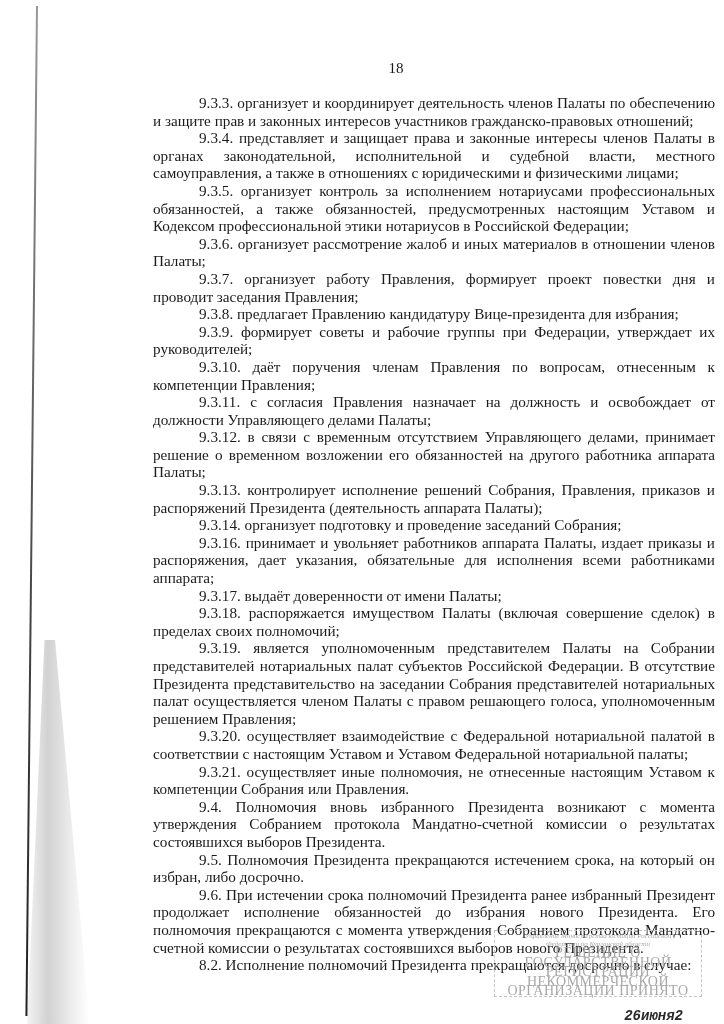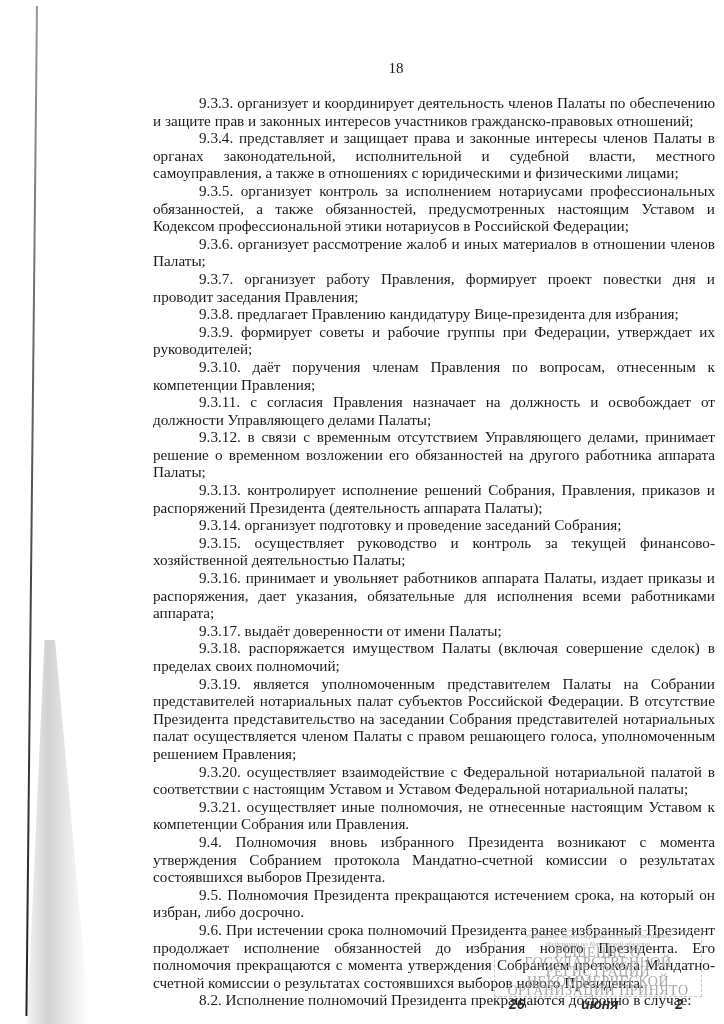--- a/index.html
+++ b/index.html
@@ -27,23 +27,23 @@
   }
   .para { margin: 0; text-indent: 46px; text-align: justify; }
   .stamp {
     position: absolute; left: 494px; top: 930px; width: 206px; height: 64px;
     border: 1px dashed #c6c6c6; color: #a8a8a8; text-align: center;
     font-size: 8px; line-height: 9.5px; padding-top: 1px;
   }
   .stamp .small { font-style: italic; font-size: 7px; line-height: 8px; }
   .stamp .caps { font-size: 14px; letter-spacing: 0.5px; }
   .stamp .date {
-    display: flex; justify-content: space-between; padding: 0 18px 0 14px;
-    font-family: Liberation Sans, sans-serif; font-style: italic; font-weight: bold;
-    color: #2a2a2a; font-size: 14px; line-height: 14px; margin-top: 1px;
+    display: flex; justify-content: flex-end; padding: 0 18px 0 14px;
+    font-family: Liberation Mono, monospace; font-style: italic; font-weight: bold;
+    color: #2a2a2a; font-size: 14px; line-height: 14px; margin-top: 13px;
   }
 </style>
 </head>
 <body>
 
 <div class="binding-line"></div>
 <div class="binding-shadow"></div>
 
 <div class="page-number">18</div>
 
@@ -53,21 +53,20 @@
   <p class="para">9.3.5. организует контроль за исполнением нотариусами профессиональных обязанностей, а также обязанностей, предусмотренных настоящим Уставом и Кодексом профессиональной этики нотариусов в Российской Федерации;</p>
   <p class="para">9.3.6. организует рассмотрение жалоб и иных материалов в отношении членов Палаты;</p>
   <p class="para">9.3.7. организует работу Правления, формирует проект повестки дня и проводит заседания Правления;</p>
   <p class="para">9.3.8. предлагает Правлению кандидатуру Вице-президента для избрания;</p>
   <p class="para">9.3.9. формирует советы и рабочие группы при Федерации, утверждает их руководителей;</p>
   <p class="para">9.3.10. даёт поручения членам Правления по вопросам, отнесенным к компетенции Правления;</p>
   <p class="para">9.3.11. с согласия Правления назначает на должность и освобождает от должности Управляющего делами Палаты;</p>
   <p class="para">9.3.12. в связи с временным отсутствием Управляющего делами, принимает решение о временном возложении его обязанностей на другого работника аппарата Палаты;</p>
   <p class="para">9.3.13. контролирует исполнение решений Собрания, Правления, приказов и распоряжений Президента (деятельность аппарата Палаты);</p>
   <p class="para">9.3.14. организует подготовку и проведение заседаний Собрания;</p>
-  <p class="para">9.3.15. осуществляет руководство и контроль за текущей финансово-хозяйственной деятельностью Палаты;</p>
   <p class="para">9.3.16. принимает и увольняет работников аппарата Палаты, издает приказы и распоряжения, дает указания, обязательные для исполнения всеми работниками аппарата;</p>
   <p class="para">9.3.17. выдаёт доверенности от имени Палаты;</p>
   <p class="para">9.3.18. распоряжается имуществом Палаты (включая совершение сделок) в пределах своих полномочий;</p>
   <p class="para">9.3.19. является уполномоченным представителем Палаты на Собрании представителей нотариальных палат субъектов Российской Федерации. В отсутствие Президента представительство на заседании Собрания представителей нотариальных палат осуществляется членом Палаты с правом решающего голоса, уполномоченным решением Правления;</p>
   <p class="para">9.3.20. осуществляет взаимодействие с Федеральной нотариальной палатой в соответствии с настоящим Уставом и Уставом Федеральной нотариальной палаты;</p>
   <p class="para">9.3.21. осуществляет иные полномочия, не отнесенные настоящим Уставом к компетенции Собрания или Правления.</p>
   <p class="para">9.4. Полномочия вновь избранного Президента возникают с момента утверждения Собранием протокола Мандатно-счетной комиссии о результатах состоявшихся выборов Президента.</p>
   <p class="para">9.5. Полномочия Президента прекращаются  истечением срока, на который он избран, либо досрочно.</p>
   <p class="para">9.6. При истечении срока полномочий Президента ранее избранный Президент продолжает исполнение обязанностей до избрания нового Президента. Его полномочия прекращаются с момента утверждения Собранием протокола Мандатно-счетной комиссии о результатах состоявшихся выборов нового Президента.</p>
   <p class="para">8.2. Исполнение полномочий Президента  прекращаются досрочно в случае:</p>

